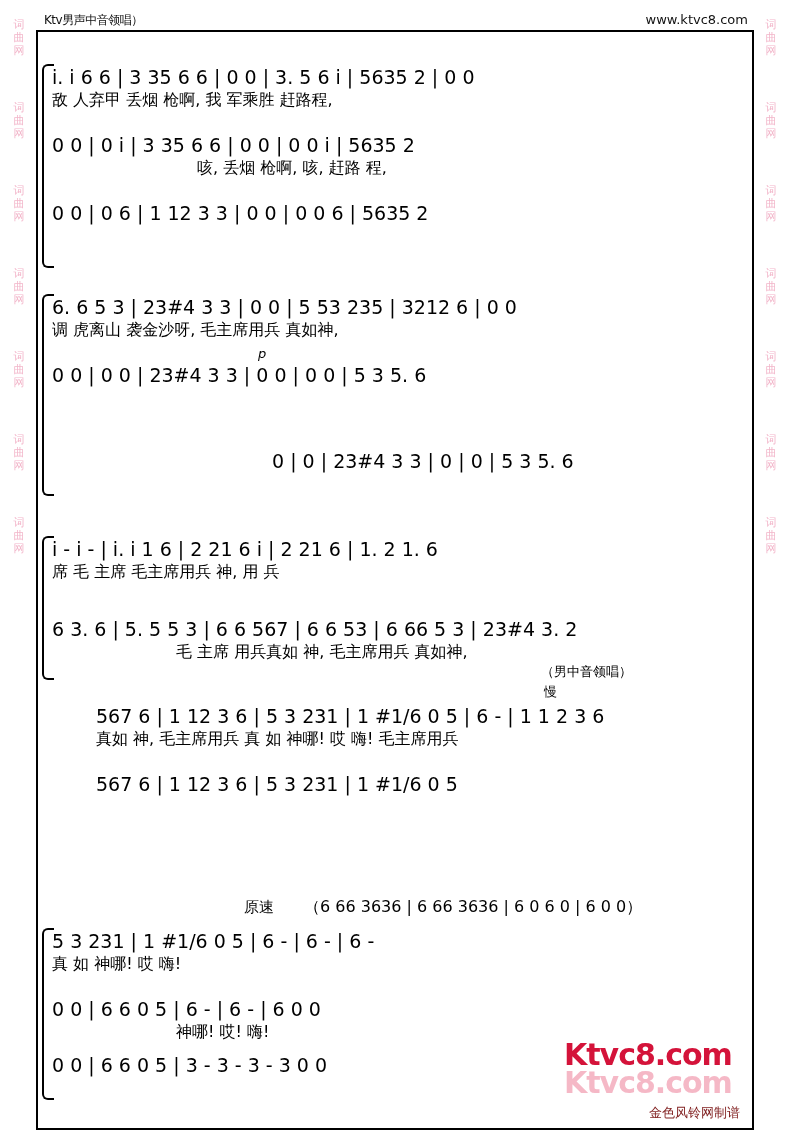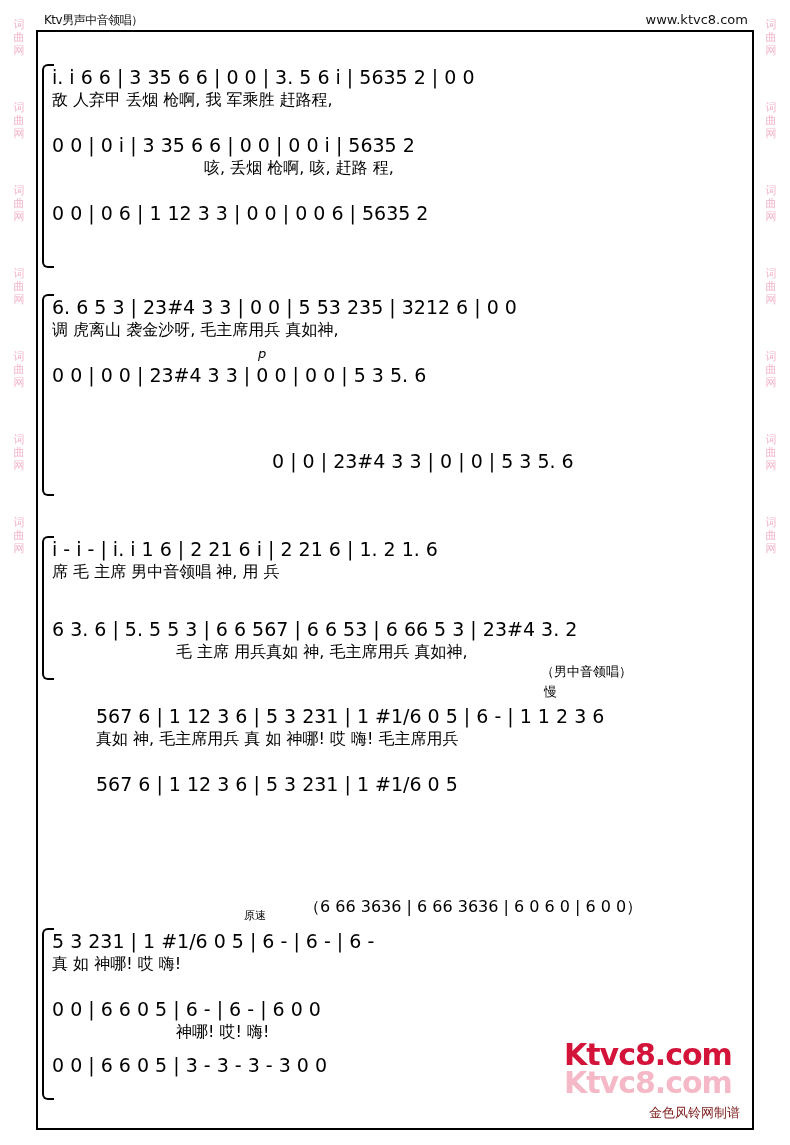--- a/index.html
+++ b/index.html
@@ -121,21 +121,21 @@
   <div class="system" style="top:52px;height:210px;">
     <div class="brace" style="top:4px;height:200px;"></div>
 
     <div class="row">
       <div class="notes">i. i 6 6 | 3 35 6 6 | 0    0 | 3. 5 6 i | 5635 2 | 0    0</div>
       <div class="lyr">敌 人弃甲 丢烟 枪啊,                我 军乘胜 赶路程,</div>
     </div>
 
     <div class="row" style="margin-top:28px;">
       <div class="notes">0    0 | 0 i | 3 35 6 6 | 0    0 | 0    0 i | 5635 2</div>
-      <div class="lyr" style="left:131px;padding-left:37px;">咳, 丢烟 枪啊,            咳, 赶路 程,</div>
+      <div class="lyr" style="left:124px;padding-left:37px;">咳, 丢烟 枪啊,            咳, 赶路 程,</div>
     </div>
 
     <div class="row" style="margin-top:28px;">
       <div class="notes">0    0 | 0 6 | 1 12 3 3 | 0    0 | 0    0 6 | 5635 2</div>
     </div>
   </div>
 
   <div class="system" style="top:282px;height:215px;">
     <div class="brace" style="top:4px;height:198px;"></div>
 
@@ -152,21 +152,21 @@
     <div class="row" style="margin-top:46px;">
       <div class="notes" style="left:236px;">0 | 0 | 23#4 3 3 | 0 | 0 | 5 3 5. 6</div>
     </div>
   </div>
 
   <div class="system" style="top:512px;height:150px;margin-top:12px;">
     <div class="brace" style="top:4px;height:140px;"></div>
 
     <div class="row">
       <div class="notes">i  -  i  - | i. i 1 6 | 2 21 6 i | 2 21 6 | 1. 2 1. 6</div>
-      <div class="lyr">席        毛 主席  男中音领唱 神,     用 兵</div>
+      <div class="lyr">席        毛 主席  毛主席用兵 神,     用 兵</div>
     </div>
 
     <div class="row" style="margin-top:40px;">
       <div class="notes">6 3. 6 | 5. 5 5 3 | 6 6 567 | 6 6 53 | 6 66 5 3 | 23#4 3. 2</div>
       <div class="lyr" style="left:140px;">毛 主席  用兵真如 神,  毛主席用兵 真如神,</div>
     </div>
   </div>
 
   <div class="system" style="top:655px;height:140px;padding-left:44px;">
     <div class="ann" style="left:505px;top:0px;">（男中音领唱）</div>
@@ -178,21 +178,21 @@
     </div>
 
     <div class="row" style="margin-top:28px;">
       <div class="notes">567 6 | 1 12 3 6 | 5 3 231 | 1 #1/6 0 5</div>
     </div>
   </div>
 
   <div class="system" style="top:880px;height:210px;">
     <div class="brace" style="top:40px;height:168px;"></div>
 
-    <div class="ann" style="left:208px;top:20px;font-size:11px;">原速</div>
+    <div class="ann" style="left:208px;top:10px;font-size:15px;">原速</div>
     <div class="notes" style="top:2px;left:268px;font-size:16px;">（6 66  3636 | 6 66  3636 | 6 0   6 0 | 6 0   0）</div>
 
     <div class="row" style="margin-top:36px;">
       <div class="notes">5 3  231 | 1 #1/6 0 5 | 6   - | 6   - | 6   -</div>
       <div class="lyr">真 如  神哪! 哎 嗨!</div>
     </div>
 
     <div class="row" style="margin-top:28px;">
       <div class="notes">0    0 | 6 6 0 5 | 6   - | 6   - | 6   0 0</div>
       <div class="lyr" style="left:140px;">神哪!  哎! 嗨!</div>

